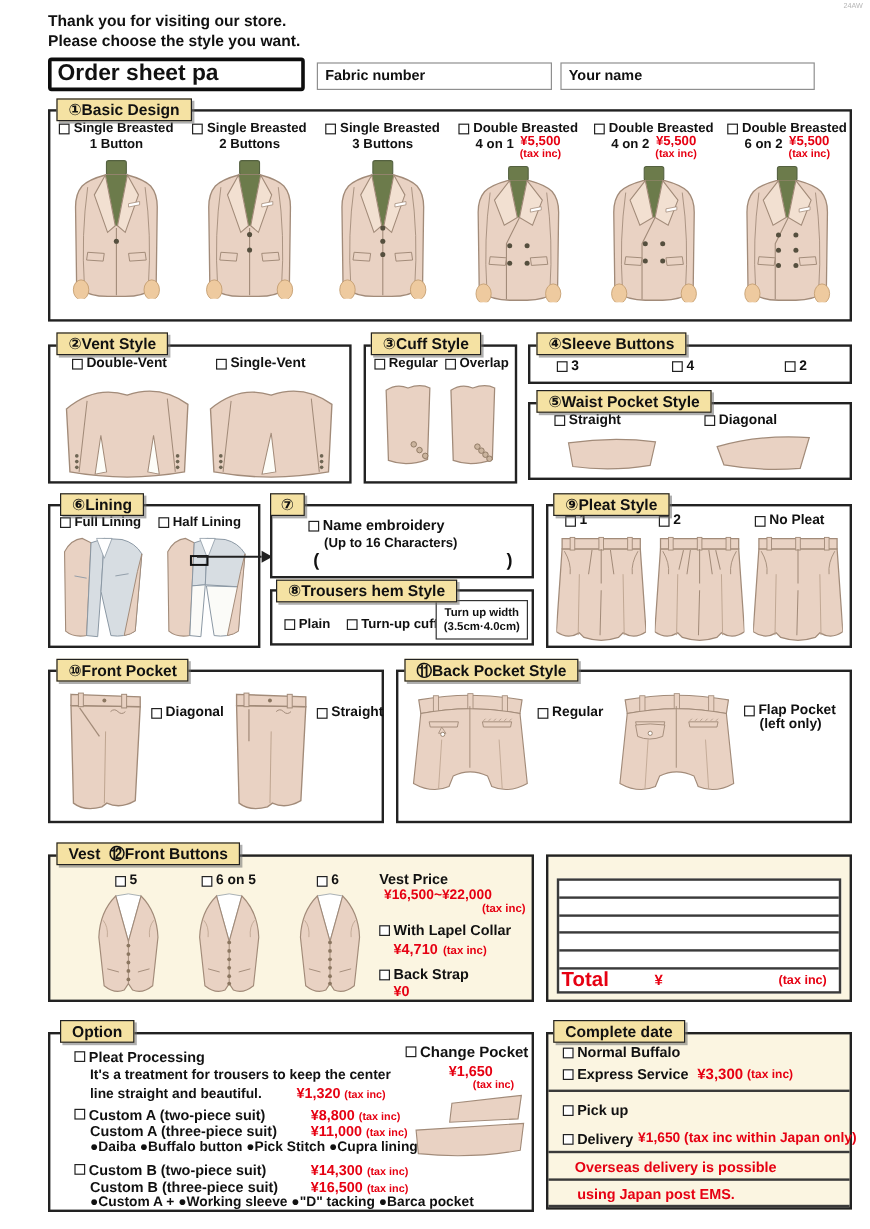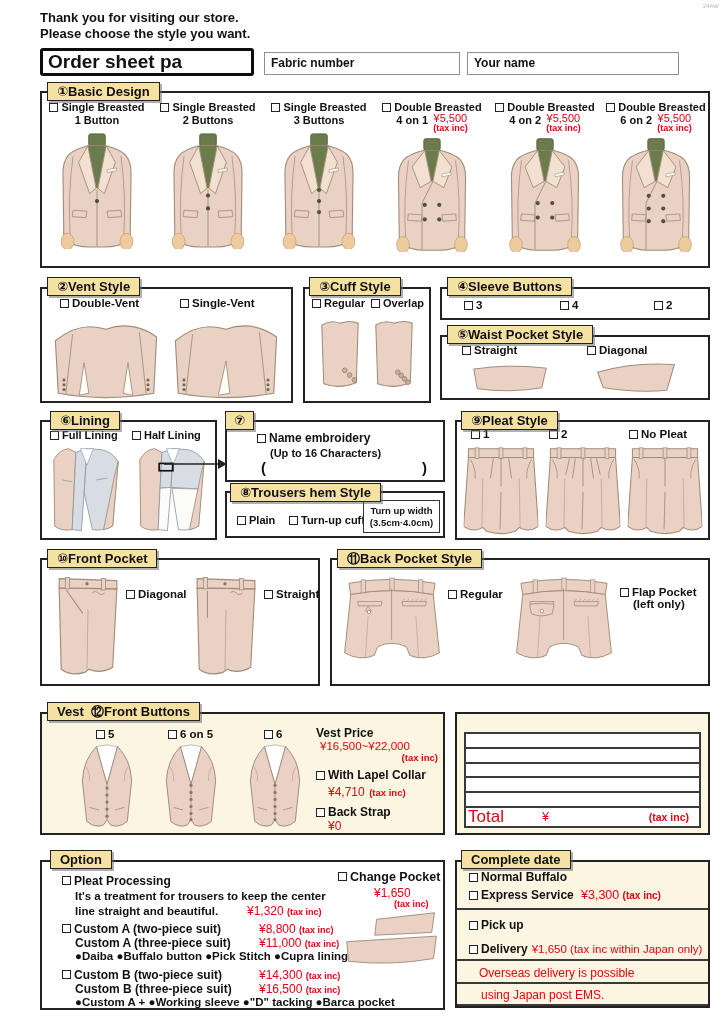--- a/index.html
+++ b/index.html
@@ -7,21 +7,21 @@
 .page{position:relative;width:725px;height:1024px;background:#fff;overflow:hidden;
   font-family:"Liberation Sans","DejaVu Sans",sans-serif;color:#111}
 .abs{position:absolute}
 .sec{position:absolute;border:2px solid #222;background:#fff}
 .sec.cream{background:#fbf5e1}
 .tab{position:absolute;z-index:5;background:#f5e2a3;border:1.5px solid #222;
   box-shadow:2px 2px 0 rgba(110,110,110,.55);font-weight:bold;font-size:13px;
   line-height:15px;padding:1px 9px;white-space:pre}
 .cb{display:inline-block;width:9px;height:9px;border:1.5px solid #222;background:#fff;margin-right:3px;flex:none}
 .lbl{display:flex;align-items:center;font-weight:bold;font-size:11.5px;white-space:nowrap}
-.rp{color:#e60012;font-weight:normal}
+.rp{color:#e60012;font-weight:bold}
 .rt{color:#e60012;font-weight:bold;font-size:9px}
 .bd-col{position:absolute;top:8px;width:108px;}
 .l1{display:flex;justify-content:center;align-items:center;font-weight:bold;font-size:11px;line-height:13px;white-space:nowrap}
 .l2{display:flex;justify-content:center;align-items:flex-start;font-weight:bold;font-size:11px;line-height:13px;white-space:nowrap}
 .pstack{display:inline-flex;flex-direction:column;align-items:center;line-height:9.5px;margin-left:5px}
 .orow{position:absolute;display:flex;align-items:baseline;white-space:nowrap;font-weight:bold;font-size:12px}
 .divline{position:absolute;left:0;right:0;border-top:2px solid #3a3a3a}
 .ill{display:block;margin:3px auto 0}
 .greet{font-weight:bold;font-size:13px;line-height:16px}
 .field{position:absolute;border:1px solid #8f8f8f;background:#fff;font-weight:bold;font-size:12px;padding:3px 6px;white-space:nowrap}

